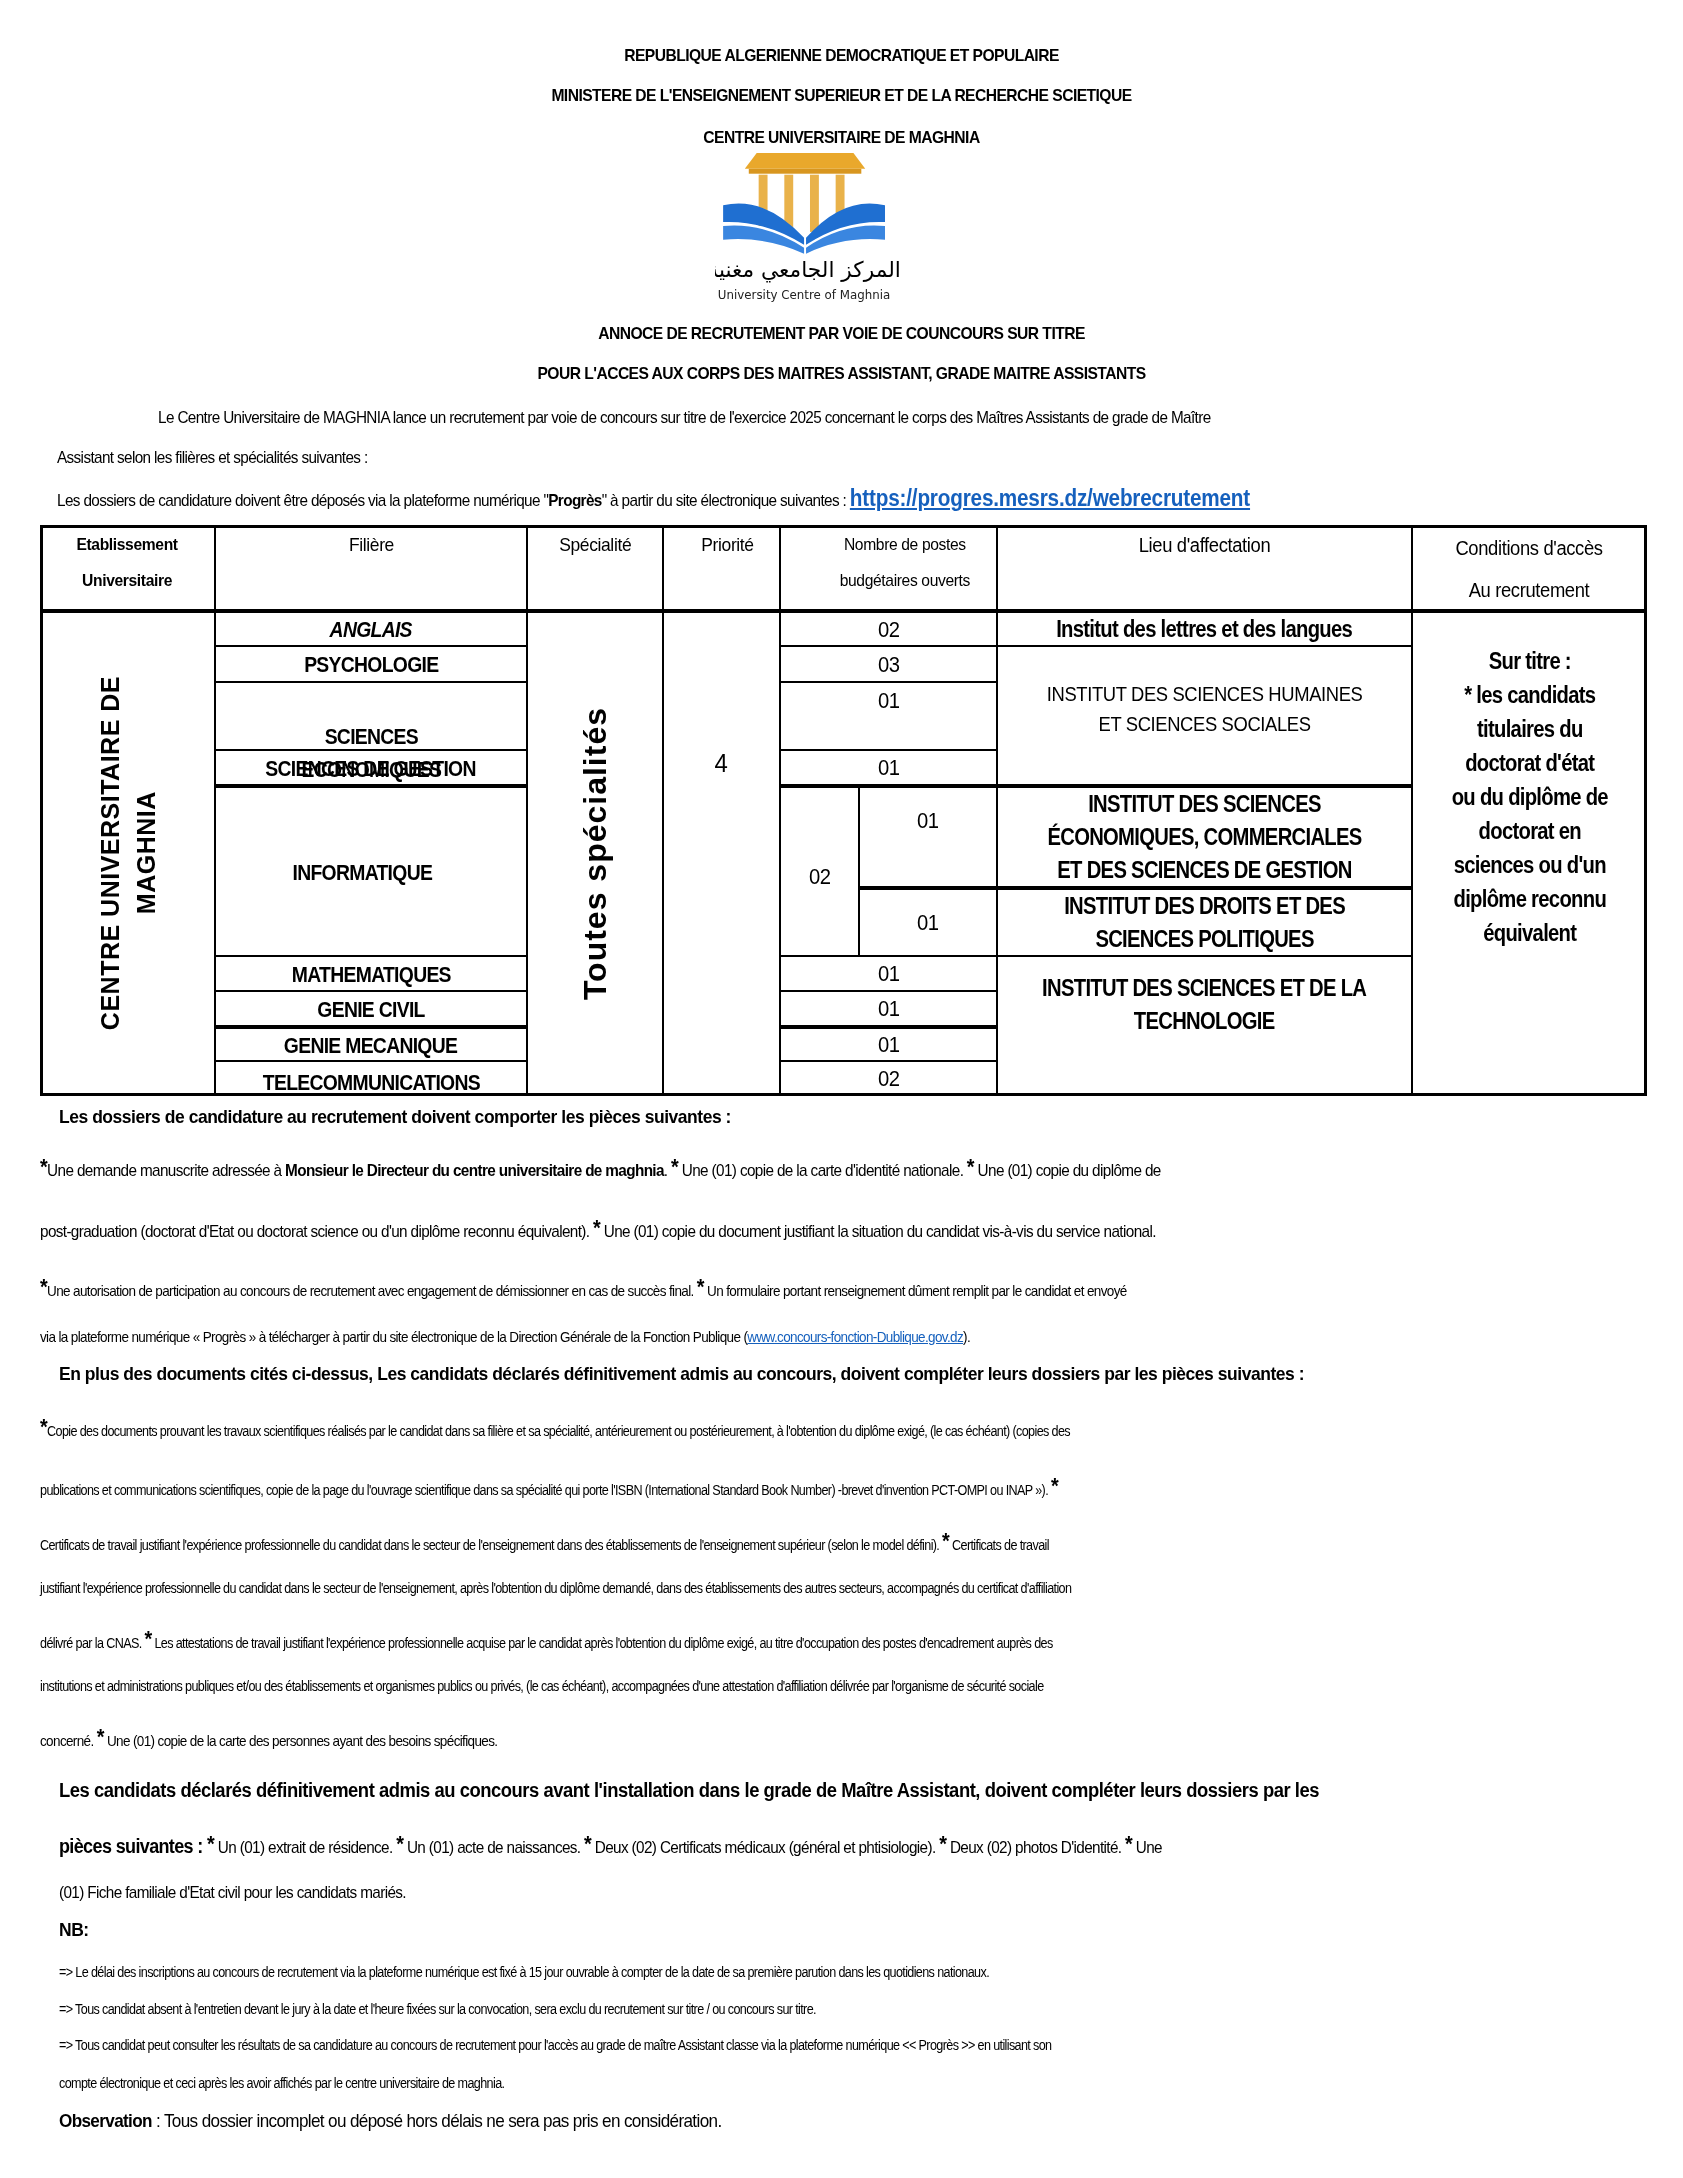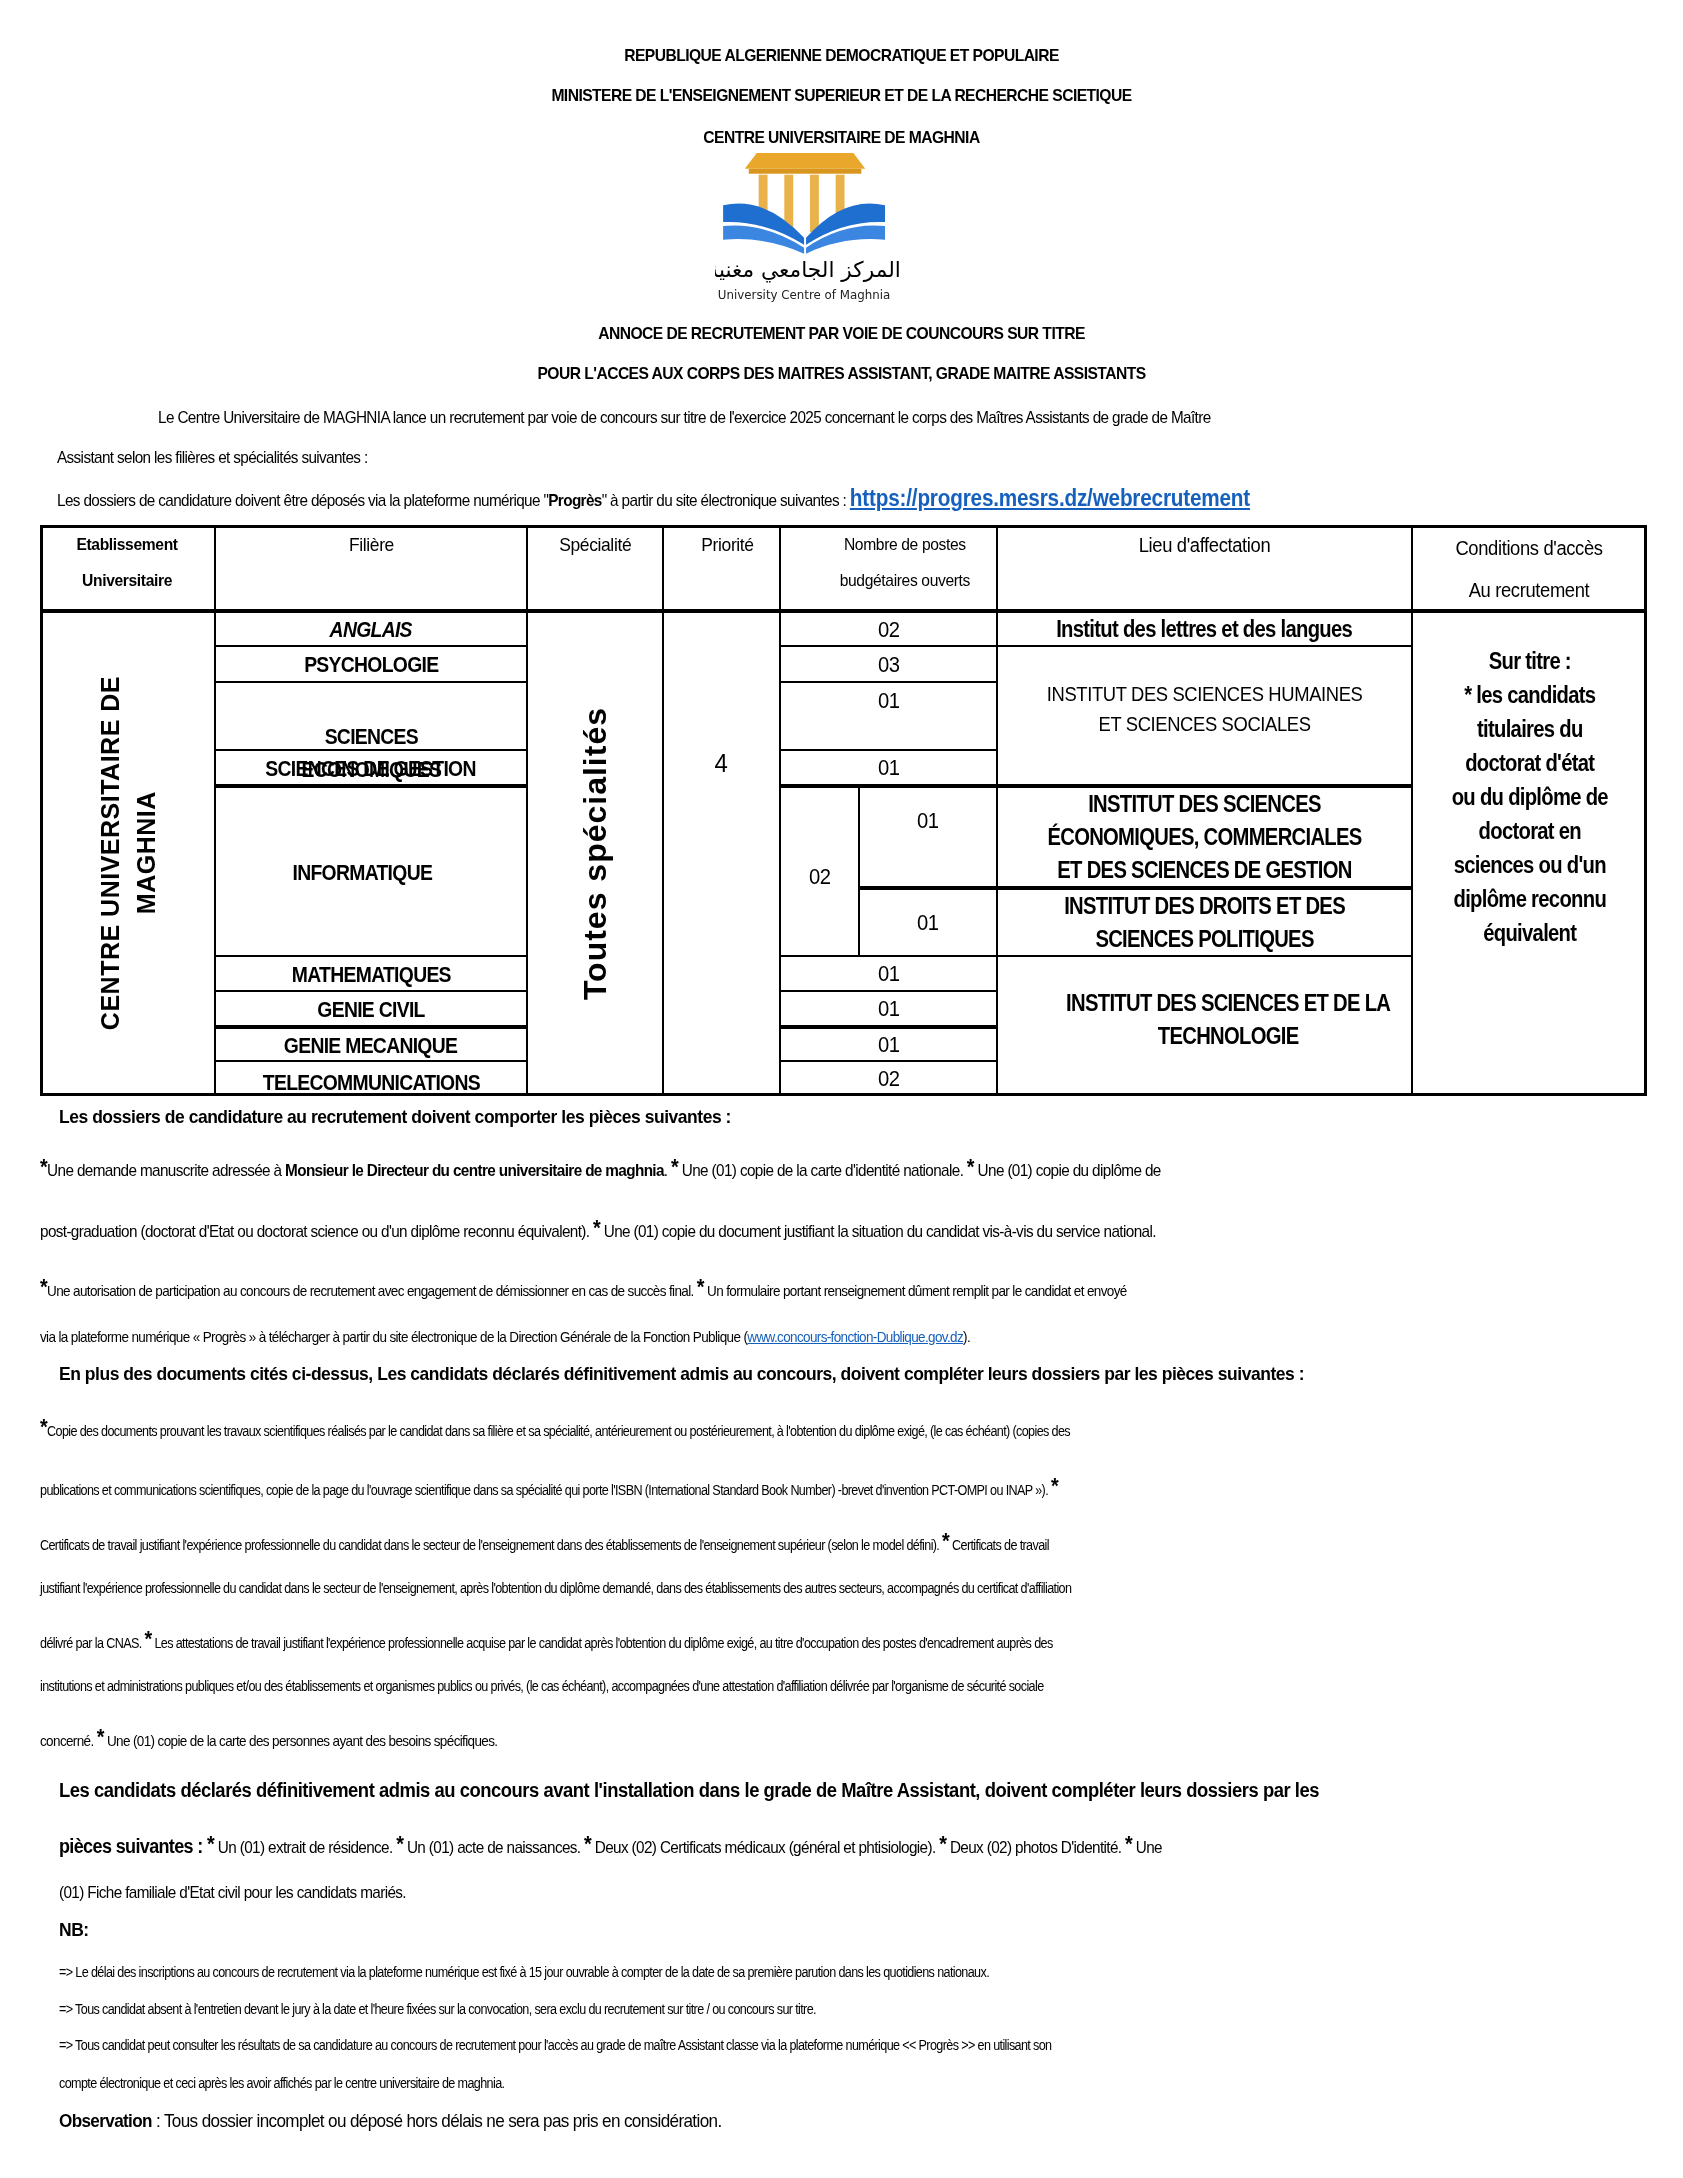--- a/index.html
+++ b/index.html
@@ -198,21 +198,21 @@
   </div>
 <div class="cell" style="left:997px;top:647px;width:415px;height:138px;align-items:flex-start;padding-top:32px;">
     <div class="tdn" style="font-size:20px;"><span>INSTITUT DES SCIENCES HUMAINES</span><br><span>ET SCIENCES SOCIALES</span></div>
   </div>
 <div class="cell" style="left:997px;top:788px;width:415px;height:99px;">
     <div class="td" style="font-size:23px;"><span>INSTITUT DES SCIENCES</span><br><span>ÉCONOMIQUES, COMMERCIALES</span><br><span>ET DES SCIENCES DE GESTION</span></div>
   </div>
 <div class="cell" style="left:997px;top:890px;width:415px;height:66px;">
     <div class="td" style="font-size:23px;"><span>INSTITUT DES DROITS ET DES</span><br><span>SCIENCES POLITIQUES</span></div>
   </div>
-<div class="cell" style="left:997px;top:957px;width:415px;height:139px;align-items:flex-start;padding-top:30px;justify-content:flex-end;">
+<div class="cell" style="left:997px;top:957px;width:415px;height:139px;align-items:flex-start;padding-top:15px;">
     <div class="td" style="font-size:23px;"><span>INSTITUT DES SCIENCES ET DE LA</span><br><span>TECHNOLOGIE</span></div>
   </div>
 
 <div class="cell" style="left:1412px;top:612px;width:235px;height:483px;align-items:flex-start;padding-top:32px;">
   <div class="td" style="font-size:23px;line-height:34px;">
     <span>Sur titre :</span><br>
     <span>* les candidats</span><br>
     <span>titulaires du</span><br>
     <span>doctorat d'état</span><br>
     <span>ou du diplôme de</span><br>

